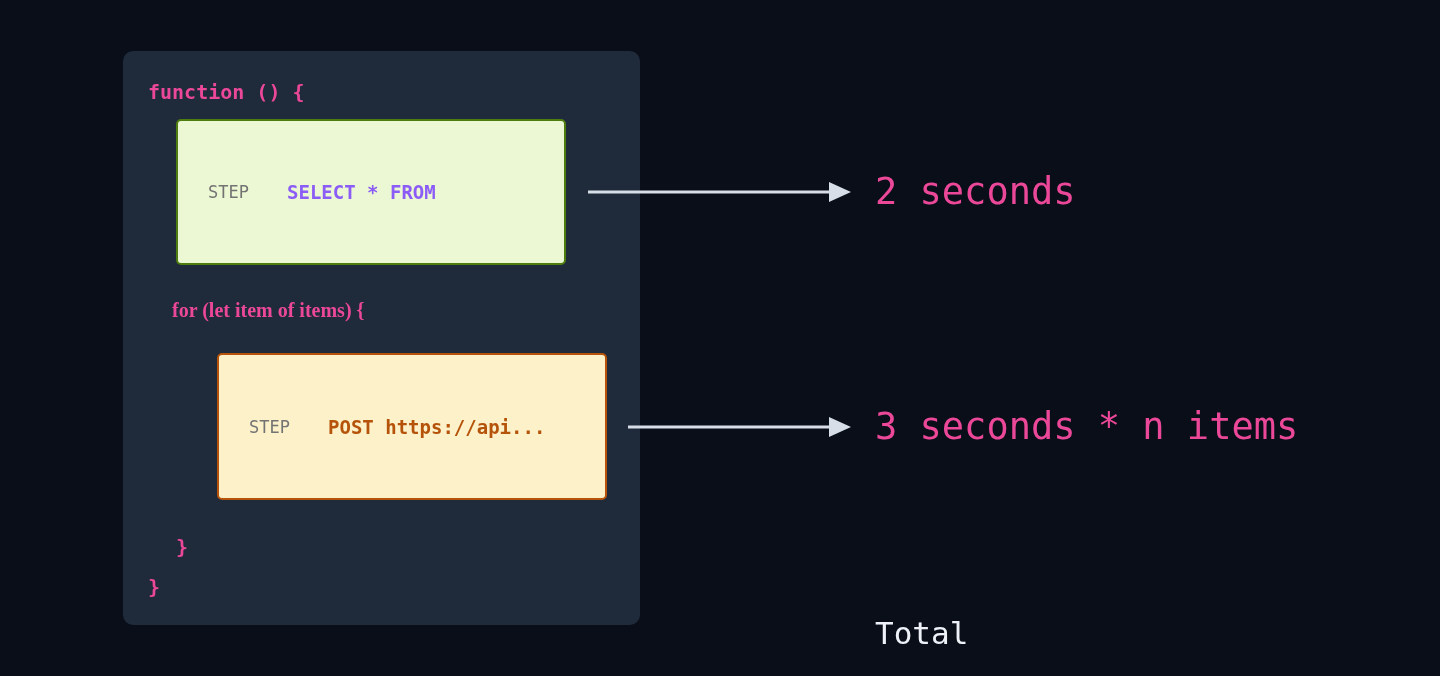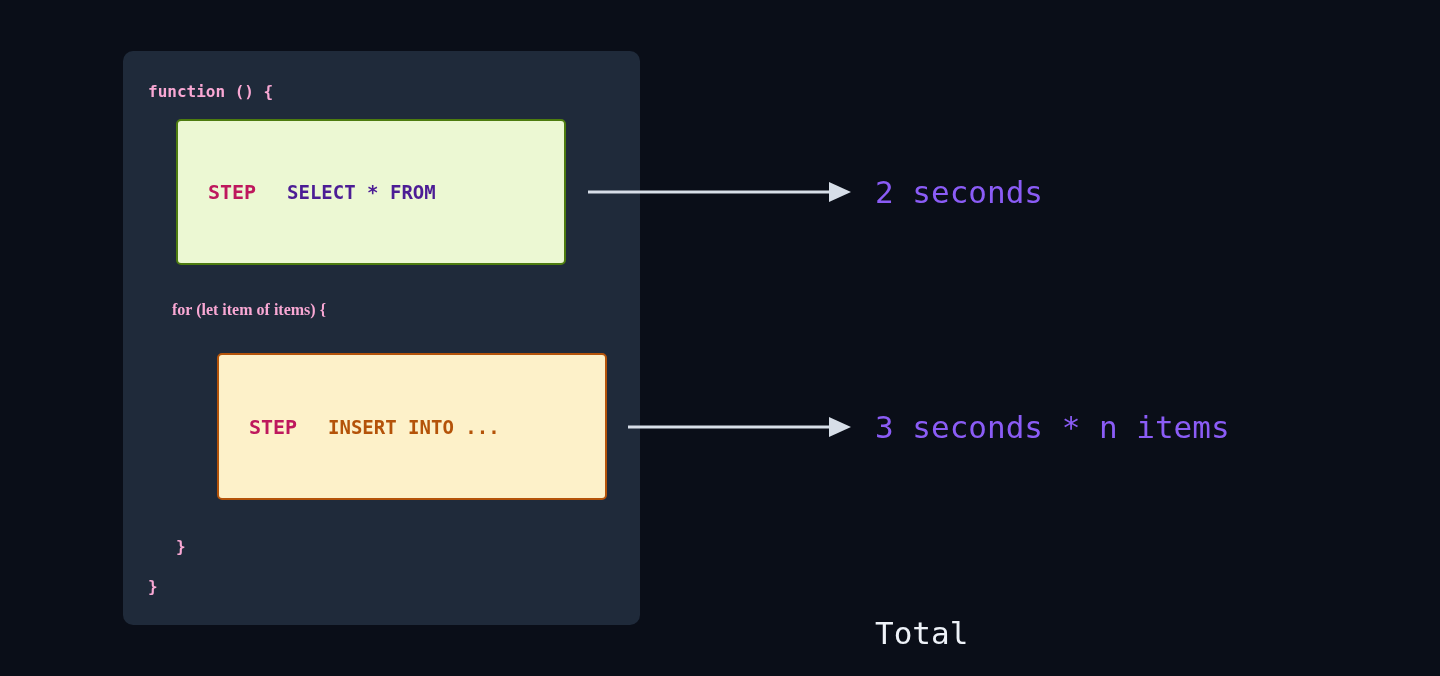--- a/index.html
+++ b/index.html
@@ -20,24 +20,24 @@
     position: absolute;
     left: 123px;
     top: 51px;
     width: 517px;
     height: 574px;
     background: #1f2a3a;
     border-radius: 10px;
   }
   .code-line {
     position: absolute;
-    font-size: 16px;
+    font-size: 20px;
     font-weight: bold;
     line-height: 28px;
-    color: #f9a8d4;
+    color: #ec4899;
     white-space: pre;
   }
   .code-line.fn     { left: 25px;  top: 27px;  }
   .code-line.forln  { left: 49px;  top: 245px; font-family: Liberation Serif, serif; }
   .code-line.close1 { left: 53px;  top: 482px; }
   .code-line.close2 { left: 25px;  top: 522px; }
   
   .step-box {
     position: absolute;
     width: 390px;
@@ -55,46 +55,46 @@
     border: 2px solid #4d7c0f;
   }
   .step-box.amber {
     left: 94px;
     top: 302px;
     height: 147px;
     background: #fdf1c9;
     border: 2px solid #b45309;
   }
   .step-label {
-    font-size: 20px;
-    font-weight: bold;
-    color: #be185d;
+    font-size: 17px;
+    font-weight: normal;
+    color: #737373;
     width: 47px;
     flex: 0 0 auto;
   }
   .step-lines {
     margin-left: 32px;
     font-size: 19px;
     font-weight: bold;
     line-height: 30px;
     white-space: pre;
   }
-  .step-box.green .step-lines { color: #4c1d95; }
+  .step-box.green .step-lines { color: #8b5cf6; }
   .step-box.amber .step-lines { color: #b45309; }
   
   .arrow-svg { position: absolute; overflow: visible; }
   .arrow-svg line    { stroke: #d7dee8; stroke-width: 3; }
   .arrow-svg polygon { fill: #d7dee8; }
   
   .time-label {
     position: absolute;
     left: 875px;
-    font-size: 31px;
+    font-size: 37px;
     line-height: 40px;
-    color: #8b5cf6;
+    color: #ec4899;
     white-space: pre;
   }
   .time-label.t1 { top: 172px; }
   .time-label.t2 { top: 407px; }
   .total-block {
     position: absolute;
     left: 875px;
     top: 531px;
     font-size: 31px;
     line-height: 41px;
@@ -115,21 +115,21 @@
       <div class="step-lines">
         <div>SELECT * FROM</div>
       </div>
     </div>
 
     <div class="code-line forln">for (let item of items) {</div>
 
     <div class="step-box amber">
       <div class="step-label">STEP</div>
       <div class="step-lines">
-        <div>INSERT INTO ...</div>
+        <div>POST https://api...</div>
       </div>
     </div>
 
     <div class="code-line close1">}</div>
     <div class="code-line close2">}</div>
   </div>
 
   <svg class="arrow-svg" style="left:587px; top:178px;" width="265" height="28">
     <line x1="1" y1="14" x2="242" y2="14"></line>
     <polygon points="242,4 264,14 242,24"></polygon>

